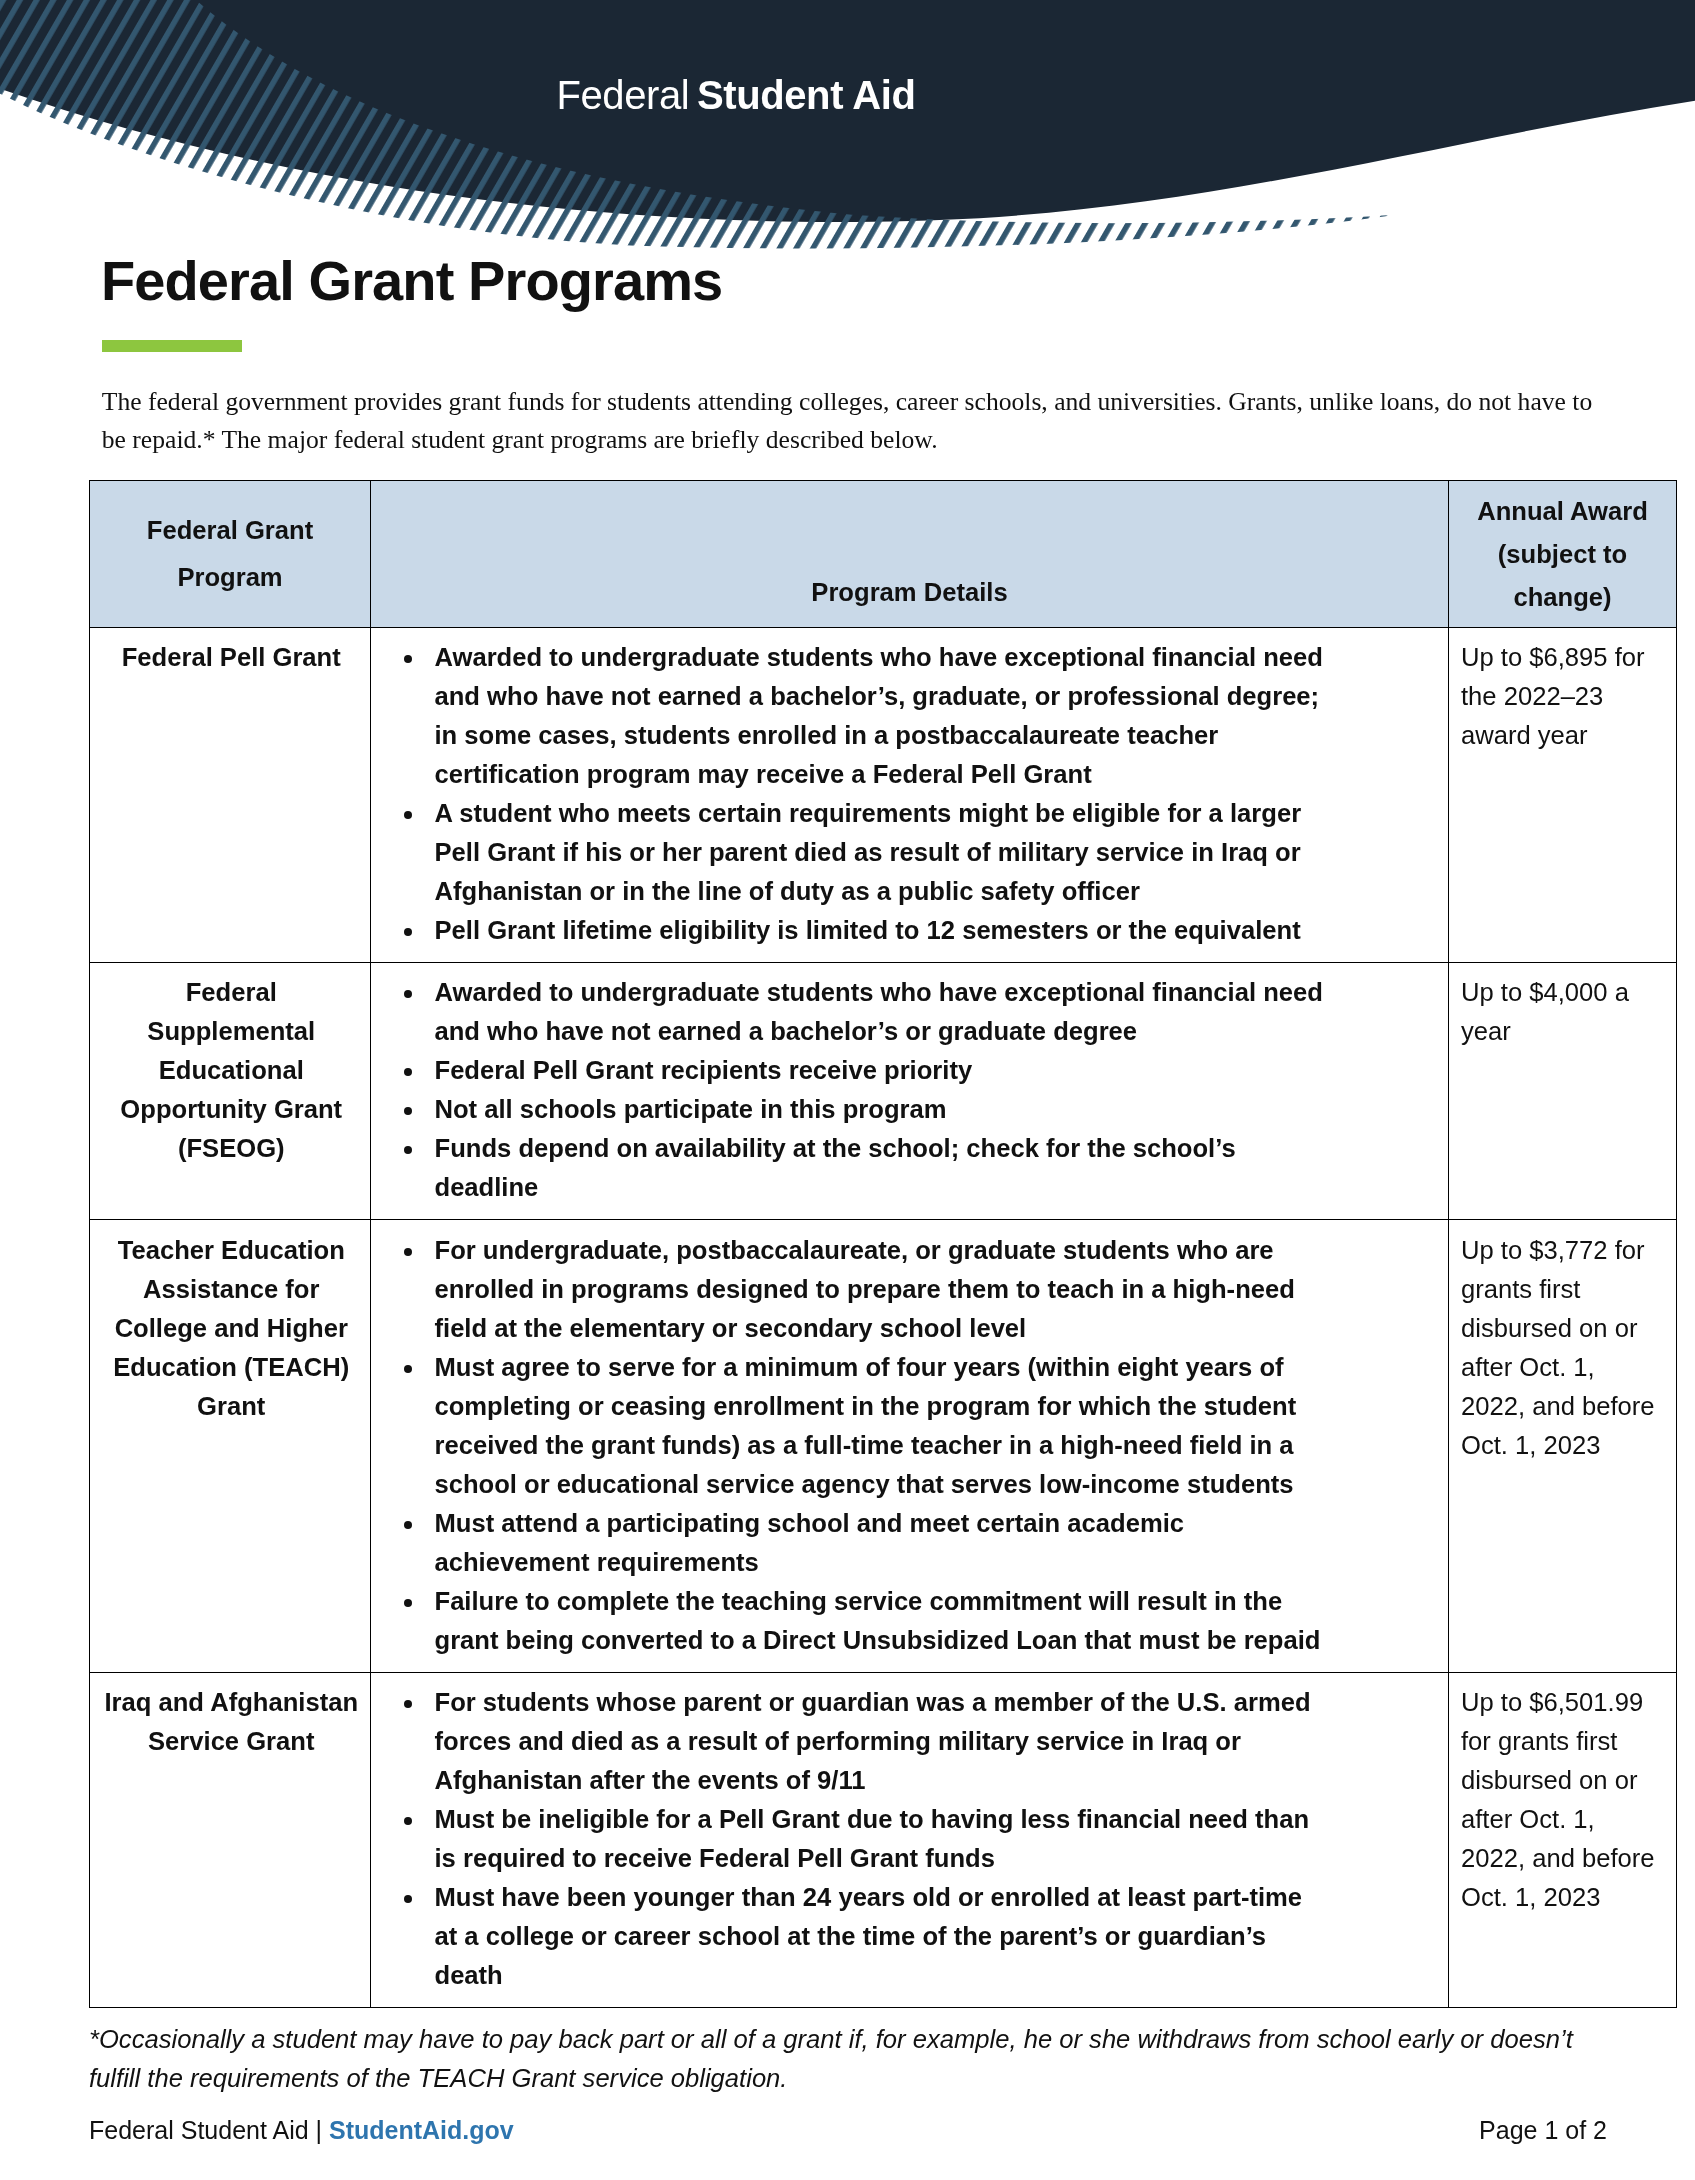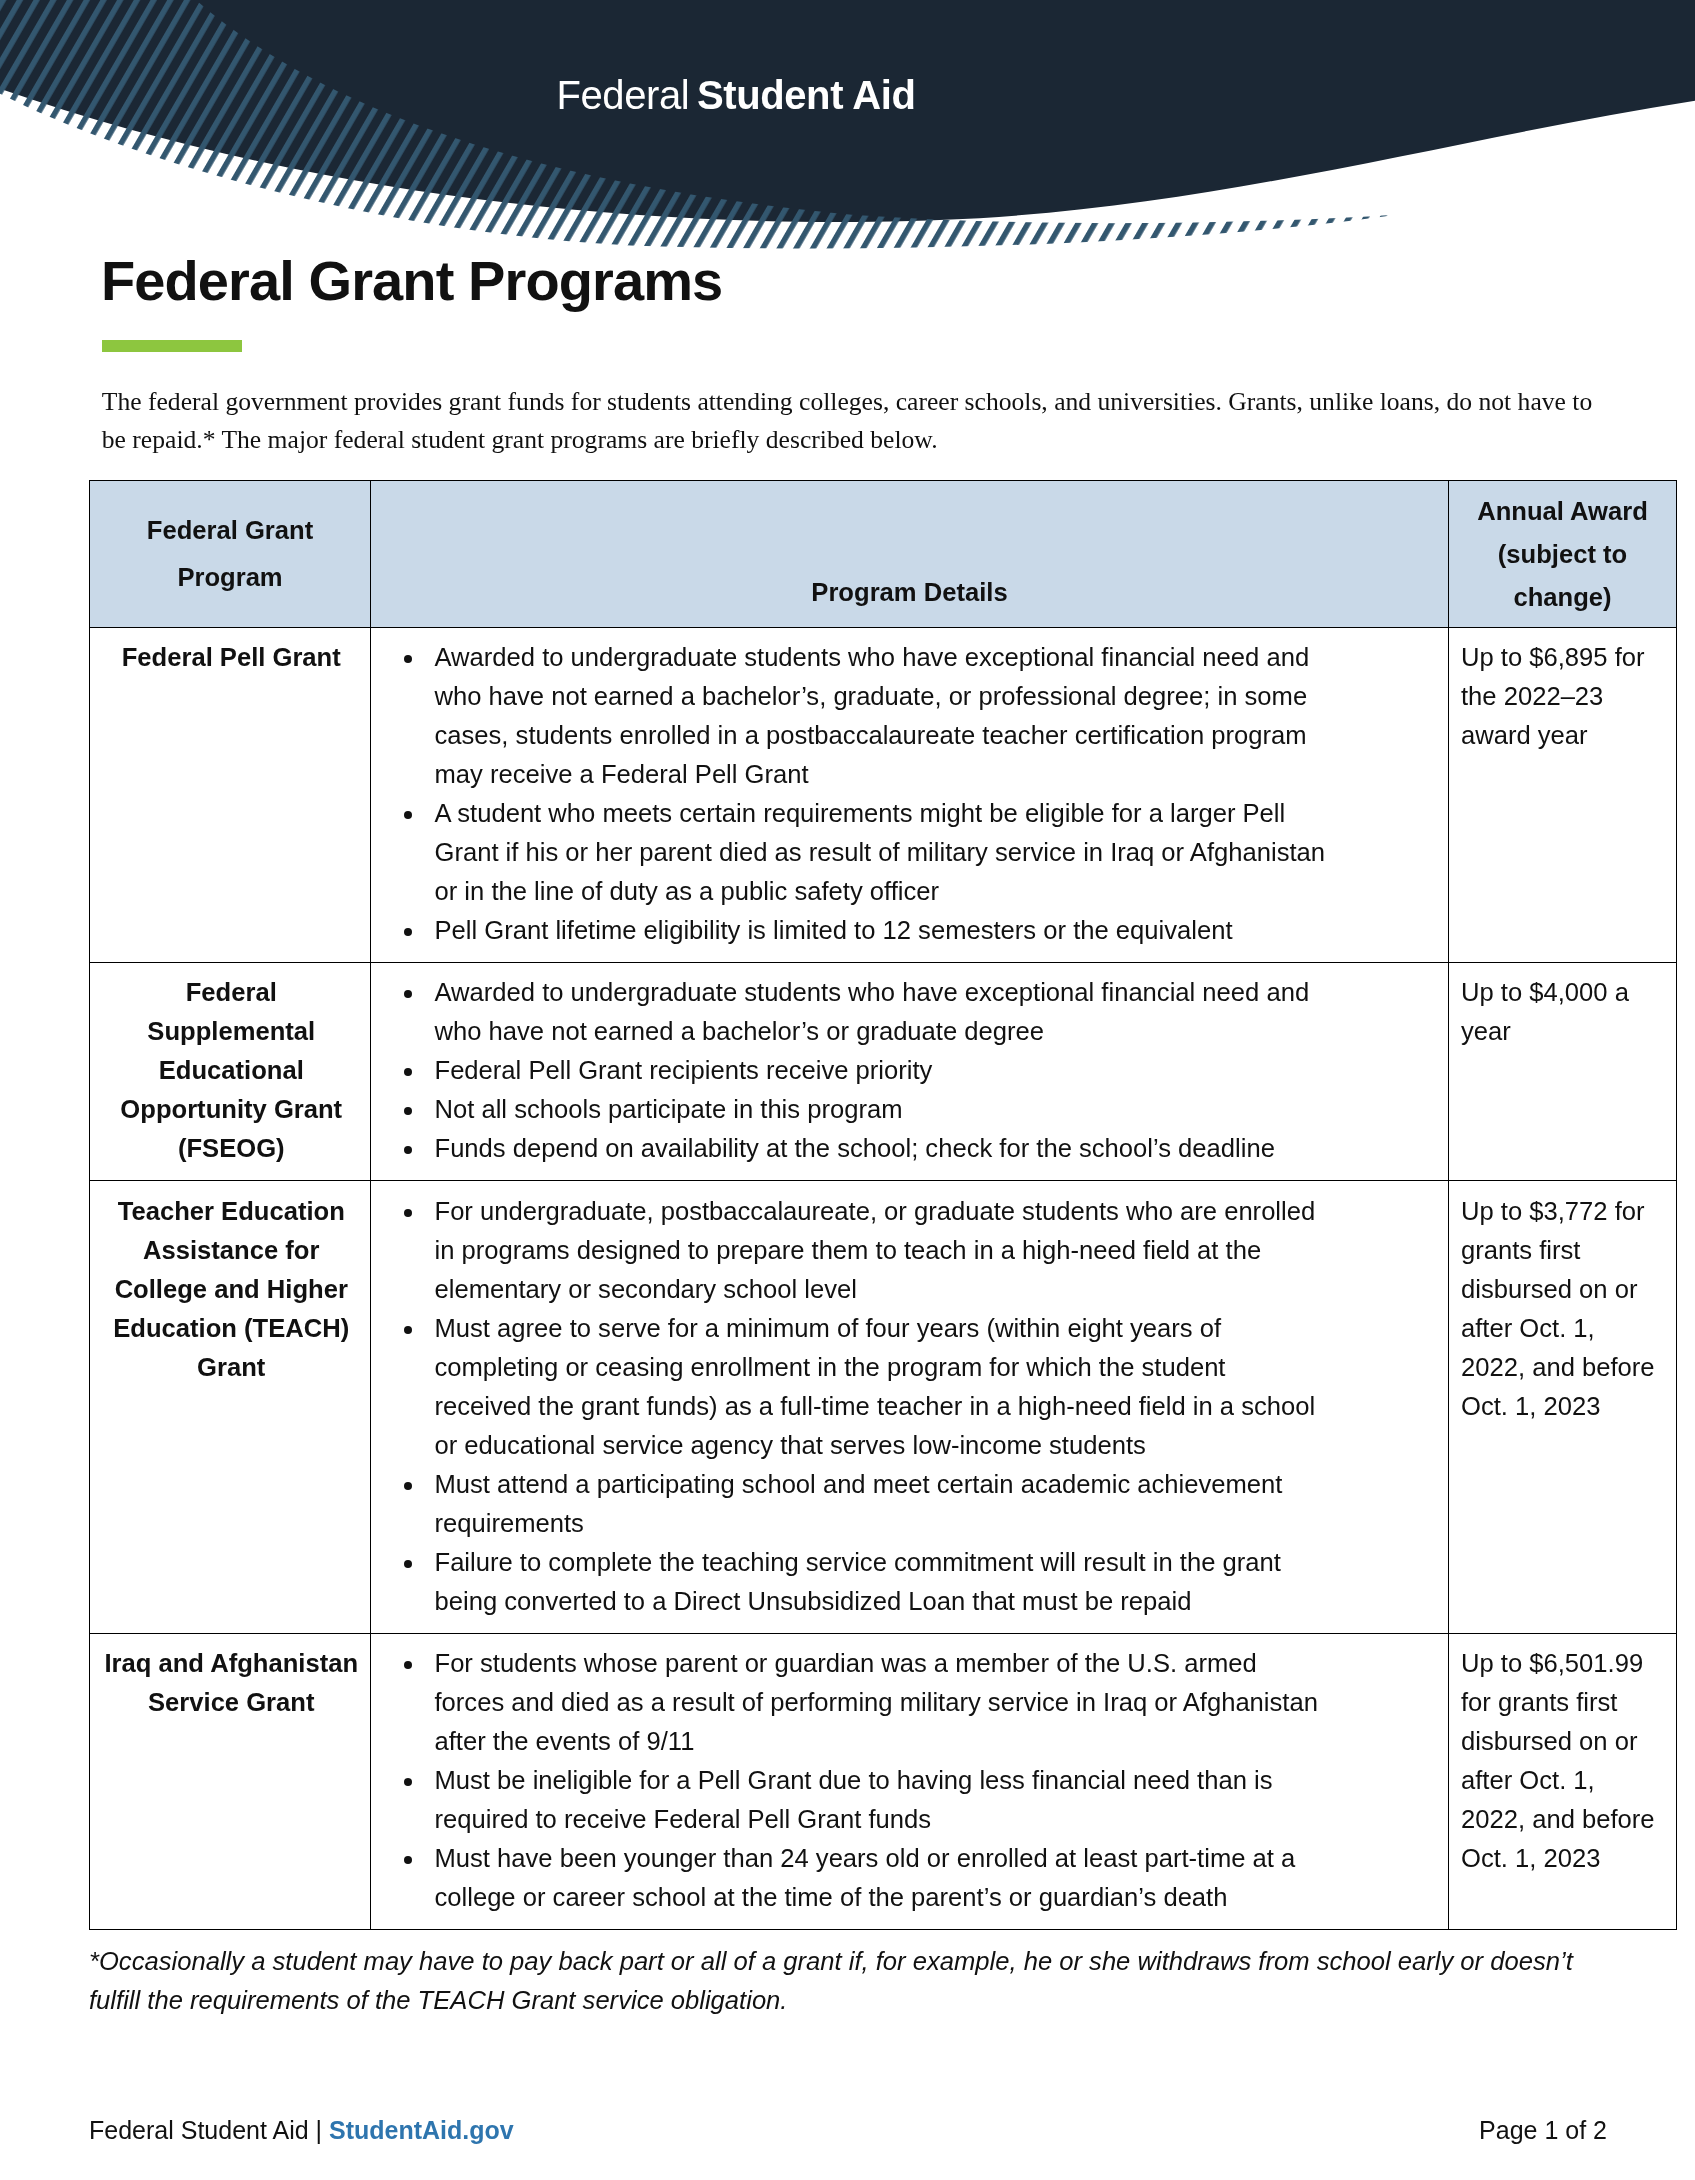--- a/index.html
+++ b/index.html
@@ -32,21 +32,21 @@
   table{border-collapse:collapse;margin-top:21px;width:1588px;table-layout:fixed;}
   table,th,td{border:1.7px solid #000;}
   thead tr{background:var(--header-bg);}
   thead th{font-size:25.6px;font-weight:700;text-align:center;height:122px;padding:8.5px;}
   th.h1c{vertical-align:middle;line-height:47px;}
   th.h2c{vertical-align:bottom;padding-bottom:20.4px;}
   th.h3c{vertical-align:middle;line-height:43px;padding-left:20.4px;padding-right:20.4px;}
   td{vertical-align:top;font-size:25.6px;line-height:39px;}
   td.c1{width:281px;font-weight:700;padding:10.2px 8.5px 10.2px 11px;text-align:center;}
   td.c2{padding:10.2px 12px 12px 0;}
-  td.c2 ul{margin:0;padding-left:55px;}
+  td.c2 ul{margin:0;padding-left:55px;font-weight:bold;}
   td.c2 li{padding-left:8.5px;max-width:903px;}
   td.c3{width:228px;padding:10.2px 10.2px 10.2px 12px;}
   .footnote{margin:12px 0 0 0;font-size:25.6px;font-style:italic;line-height:39px;max-width:1533px;}
 
   
   footer{position:absolute;left:89px;right:89px;bottom:36px;
          display:flex;justify-content:space-between;align-items:baseline;font-size:25px;}
   .f-left{white-space:pre;}
   .f-link{color:var(--link-blue);font-weight:700;text-decoration:none;}
 </style>

